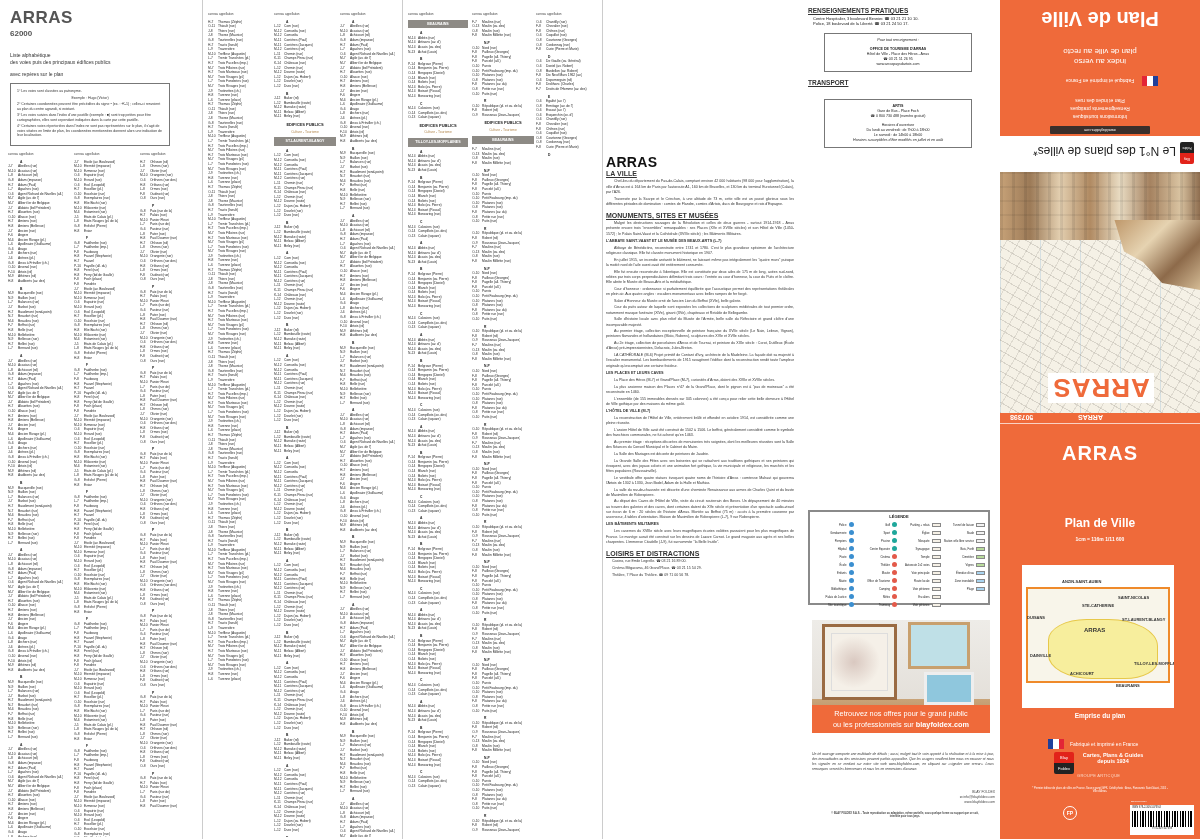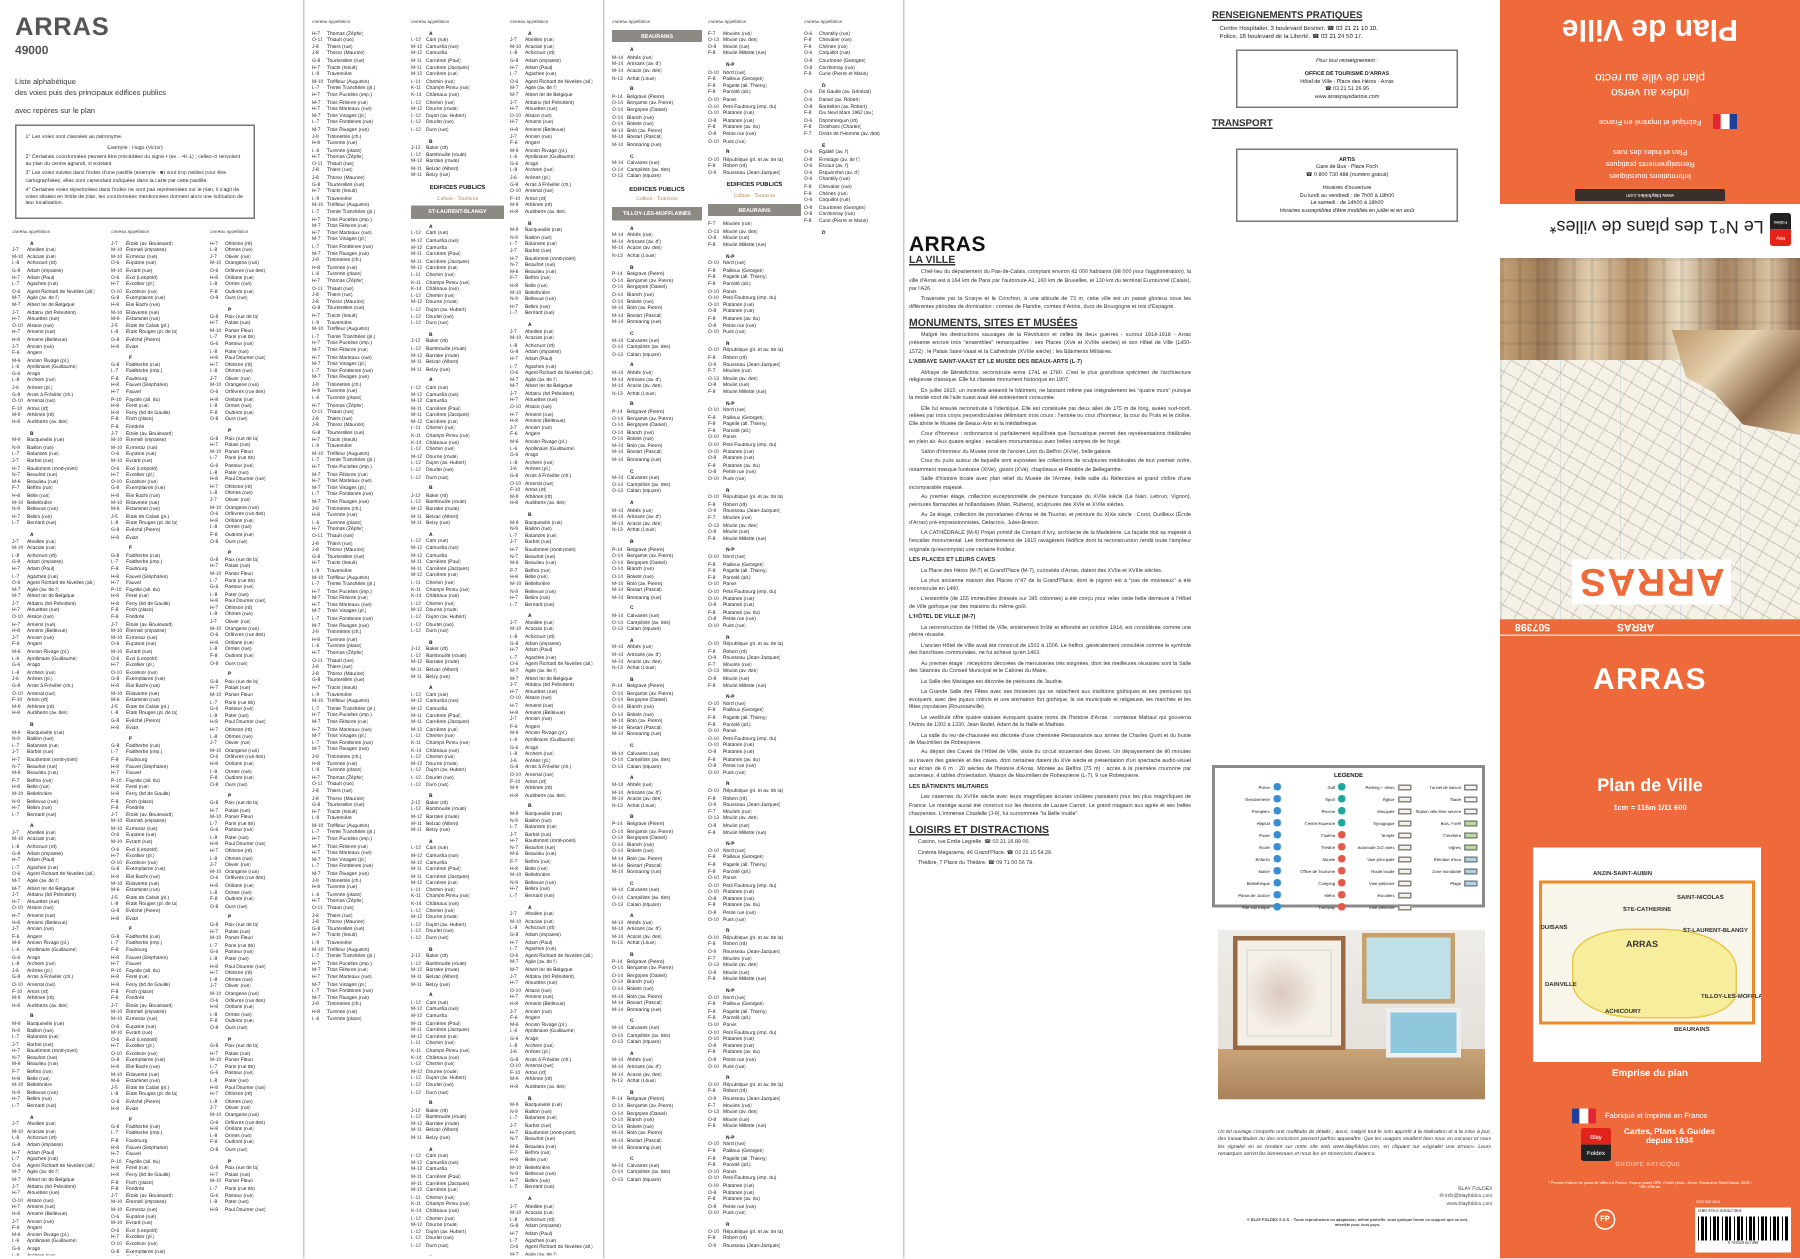--- a/index.html
+++ b/index.html
@@ -117,21 +117,21 @@
   .barcode .bars { height: 16px; margin-top: 2px; background: repeating-linear-gradient(90deg, #000 0 1px, #fff 1px 2px, #000 2px 4px, #fff 4px 5px, #000 5px 6px, #fff 6px 8px); }
   .barcode .num { font-size: 2.6px; text-align: center; }
   .edition { position: absolute; left: 131px; top: 800px; font-size: 2.4px; color: #fff; }
 </style>
 </head>
 <body>
 
 <div class="index-area">
   <div class="index-head">
     <div class="city-title">ARRAS</div>
-    <div class="city-zip">49000</div>
+    <div class="city-zip">62000</div>
     <div class="index-desc">
       <div>Liste alphabétique</div>
       <div>des voies puis des principaux édifices publics</div>
     </div>
     <div class="index-desc2">avec repères sur le plan</div>
     <div class="notes-box">
       <p>1° Les voies sont classées au patronyme.</p>
       <p class="ex">Exemple : Hugo (Victor)</p>
       <p>2° Certaines coordonnées peuvent être précédées du signe • (ex. : •K-1) ; celles-ci renvoient au plan du centre agrandi, si existant.</p>
       <p>3° Les voies suivies dans l'index d'une pastille (exemple : ■) sont trop petites pour être cartographiées, elles sont cependant indiquées dans la carte par cette pastille.</p>
@@ -5108,20 +5108,24 @@
     </div>
 </div>
 
 <div class="promo">
   <div class="wall"></div>
   <div class="frame f1">
       <div class="map"></div>
     </div>
   <div class="frame f2"></div>
   <div class="frame f3"></div>
+  <div class="promo-banner">
+    <div>Retrouvez nos offres pour le grand public</div>
+    <div><span>ou les professionnels sur </span><b>blayfoldex.com</b></div>
+  </div>
 </div>
 
 <div class="disclaimer">Un tel ouvrage comporte une multitude de détails ; aussi, malgré tout le soin apporté à la réalisation et à la mise à jour, des inexactitudes ou des omissions peuvent parfois apparaître. Que les usagers veuillent bien nous en excuser et nous les signaler en se rendant sur notre site web www.blayfoldex.com, en cliquant sur «signaler une erreur». Leurs remarques seront les bienvenues et nous les en remercions d'avance.</div>
 <div class="signature">
   <div>BLAY FOLDEX</div>
   <div>✉ info@blayfoldex.com</div>
   <div>www.blayfoldex.com</div>
 </div>
 <div class="copyright">© BLAY FOLDEX S.A.S. - Toute reproduction ou adaptation, même partielle, sous quelque forme ou support que ce soit, interdite pour tous pays.</div>
 

